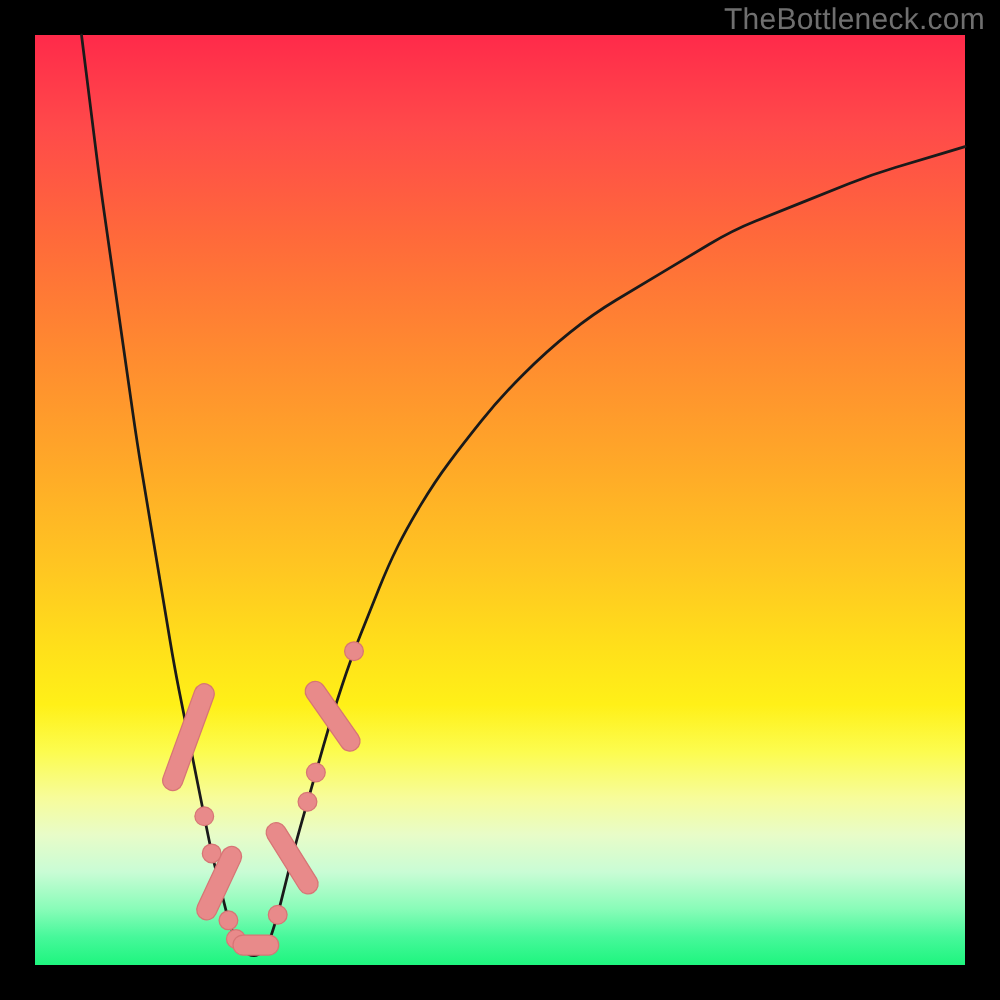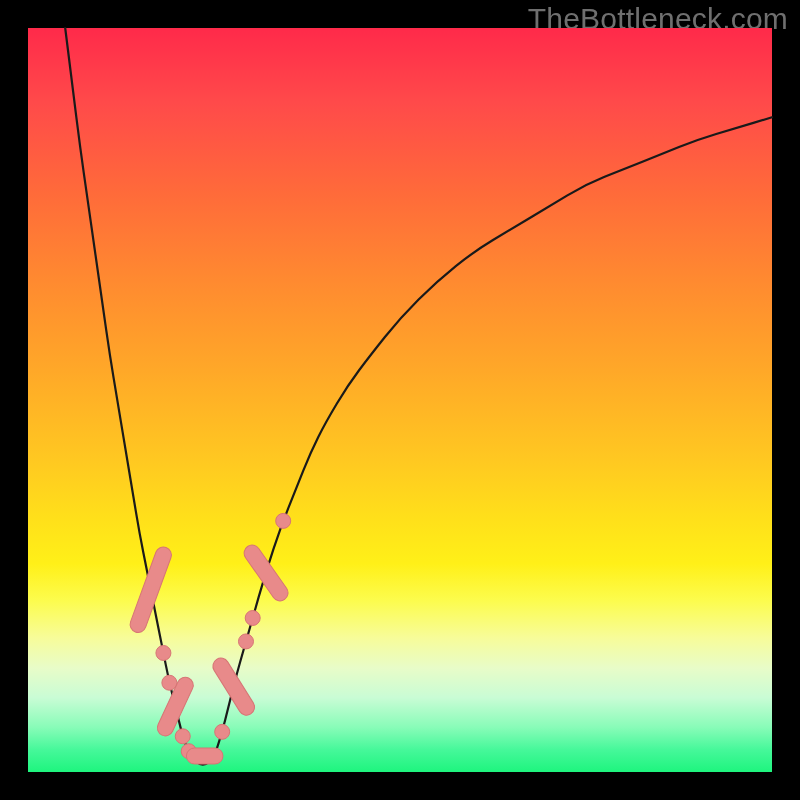--- a/index.html
+++ b/index.html
@@ -41,21 +41,21 @@
       #88fcb8 94%,
       #46f89a 97%,
       #1ef57e 100%
     );
   }
   .watermark {
     position: absolute;
     top: 2px;
     right: 12px;
     color: #6f6f6f;
-    font-size: 30px;
+    font-size: 24px;
     font-weight: 400;
     letter-spacing: 0.2px;
     user-select: none;
   }
   svg.curve {
     position: absolute;
     top: 0;
     left: 0;
     width: 744px;
     height: 744px;

